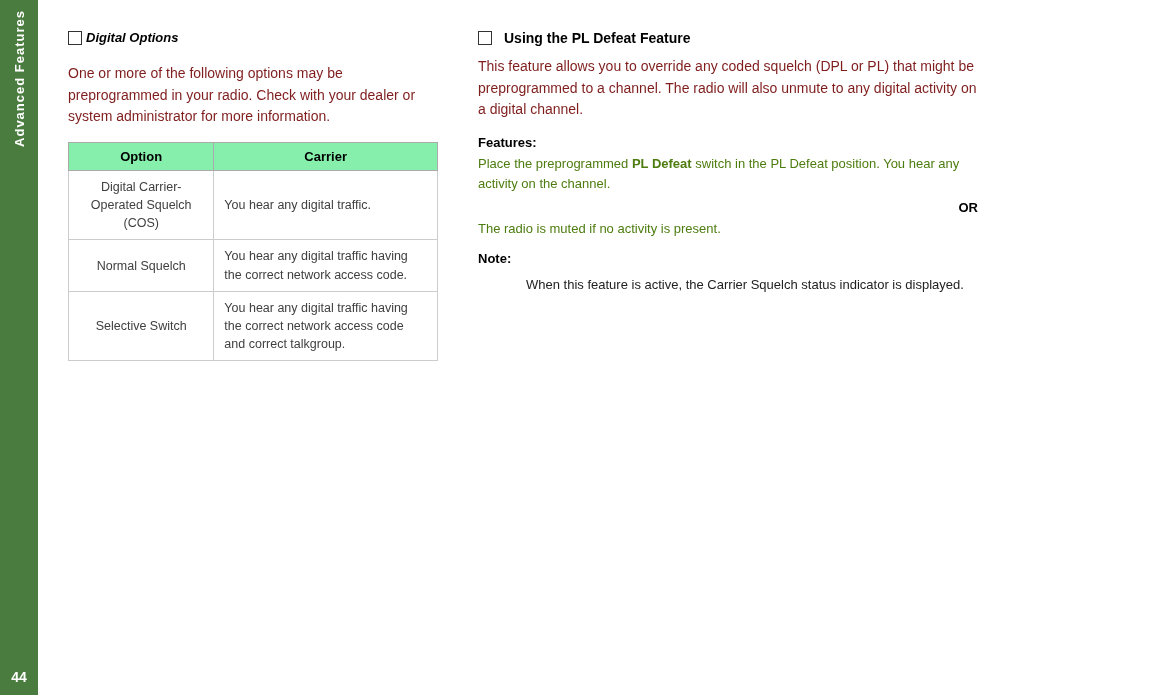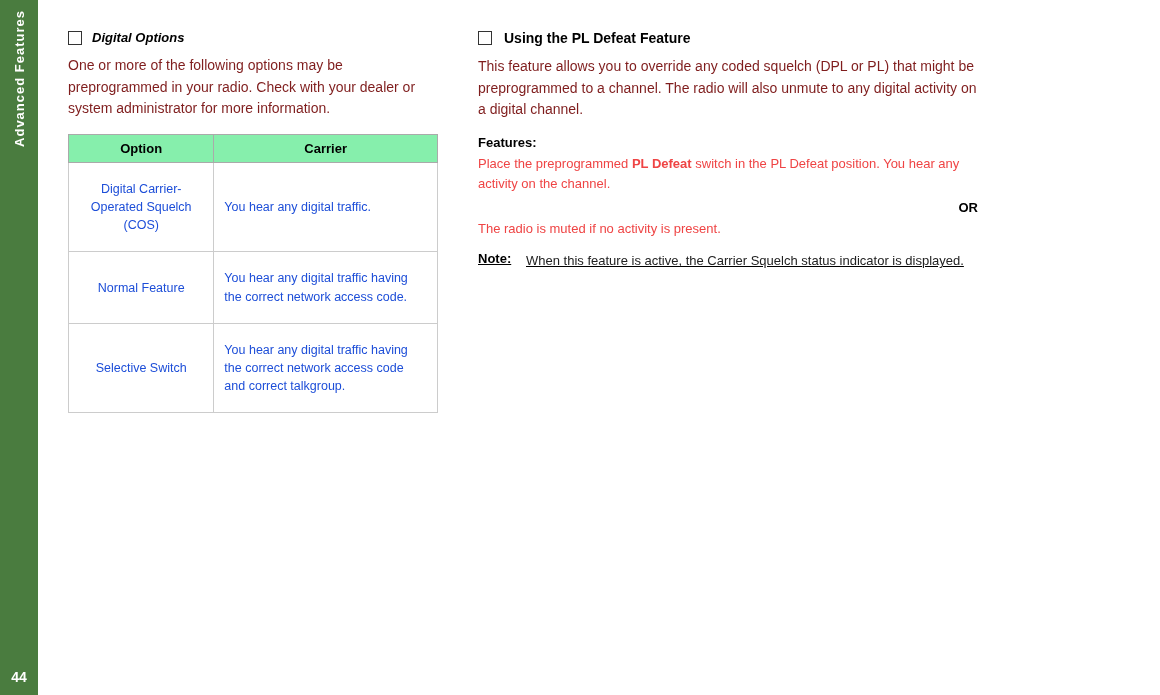--- a/index.html
+++ b/index.html
@@ -58,24 +58,24 @@
 
     .right-column {
       flex: 1;
       max-width: 500px;
     }
 
     .section-heading {
       font-size: 13px;
       font-weight: bold;
       font-style: italic;
-      margin-bottom: 10px;
+      margin-bottom: 18px;
       display: flex;
       align-items: center;
-      gap: 10px;
+      gap: 4px;
     }
 
     .heading-icon {
       width: 14px;
       height: 14px;
       border: 1.5px solid #333;
       display: inline-block;
       flex-shrink: 0;
     }
 
@@ -97,24 +97,24 @@
       background: #86efac;
       border: 1px solid #aaa;
       padding: 6px 10px;
       text-align: center;
       font-weight: bold;
       font-size: 13px;
     }
 
     .options-table tbody tr td {
       border: 1px solid #ccc;
-      padding: 17px 10px;
+      padding: 7px 10px;
       vertical-align: middle;
       line-height: 1.45;
-      color: #1d4ed8;
+      color: #404040;
     }
 
     .options-table tbody tr td:first-child {
       text-align: center;
       width: 130px;
     }
 
     .options-table tbody tr td:last-child {
       width: 200px;
     }
@@ -122,49 +122,49 @@
     
     .procedure-label {
       font-weight: bold;
       font-size: 13px;
       margin-bottom: 4px;
     }
 
     .procedure-text {
       font-size: 13px;
       line-height: 1.55;
-      color: #ef4444;
+      color: #4d7c0f;
       margin-bottom: 6px;
     }
 
     .or-text {
       font-weight: bold;
       font-size: 13px;
       margin-bottom: 4px;
       text-align: right;
     }
 
     .note-row {
       display: flex;
       gap: 8px;
       margin-top: 12px;
-      text-decoration: underline;
     }
 
     .note-label {
       font-weight: bold;
       font-size: 13px;
       flex-shrink: 0;
       min-width: 40px;
     }
 
     .note-text {
       font-size: 13px;
       line-height: 1.55;
       color: #222;
+      margin-top: 24px;
     }
 
     .bold-text {
       font-weight: bold;
     }
 
     .right-section-heading {
       font-size: 14px;
       font-weight: bold;
       margin-bottom: 10px;
@@ -196,21 +196,21 @@
           <th>Option</th>
           <th>Carrier</th>
         </tr>
       </thead>
       <tbody id="table-body">
       <tr>
             <td>Digital Carrier-Operated Squelch (COS)</td>
             <td>You hear any digital traffic.</td>
           </tr>
           <tr>
-            <td>Normal Feature</td>
+            <td>Normal Squelch</td>
             <td>You hear any digital traffic having the correct network access code.</td>
           </tr>
           <tr>
             <td>Selective Switch</td>
             <td>You hear any digital traffic having the correct network access code and correct talkgroup.</td>
           </tr>
         </tbody>
     </table>
   </div>
 

